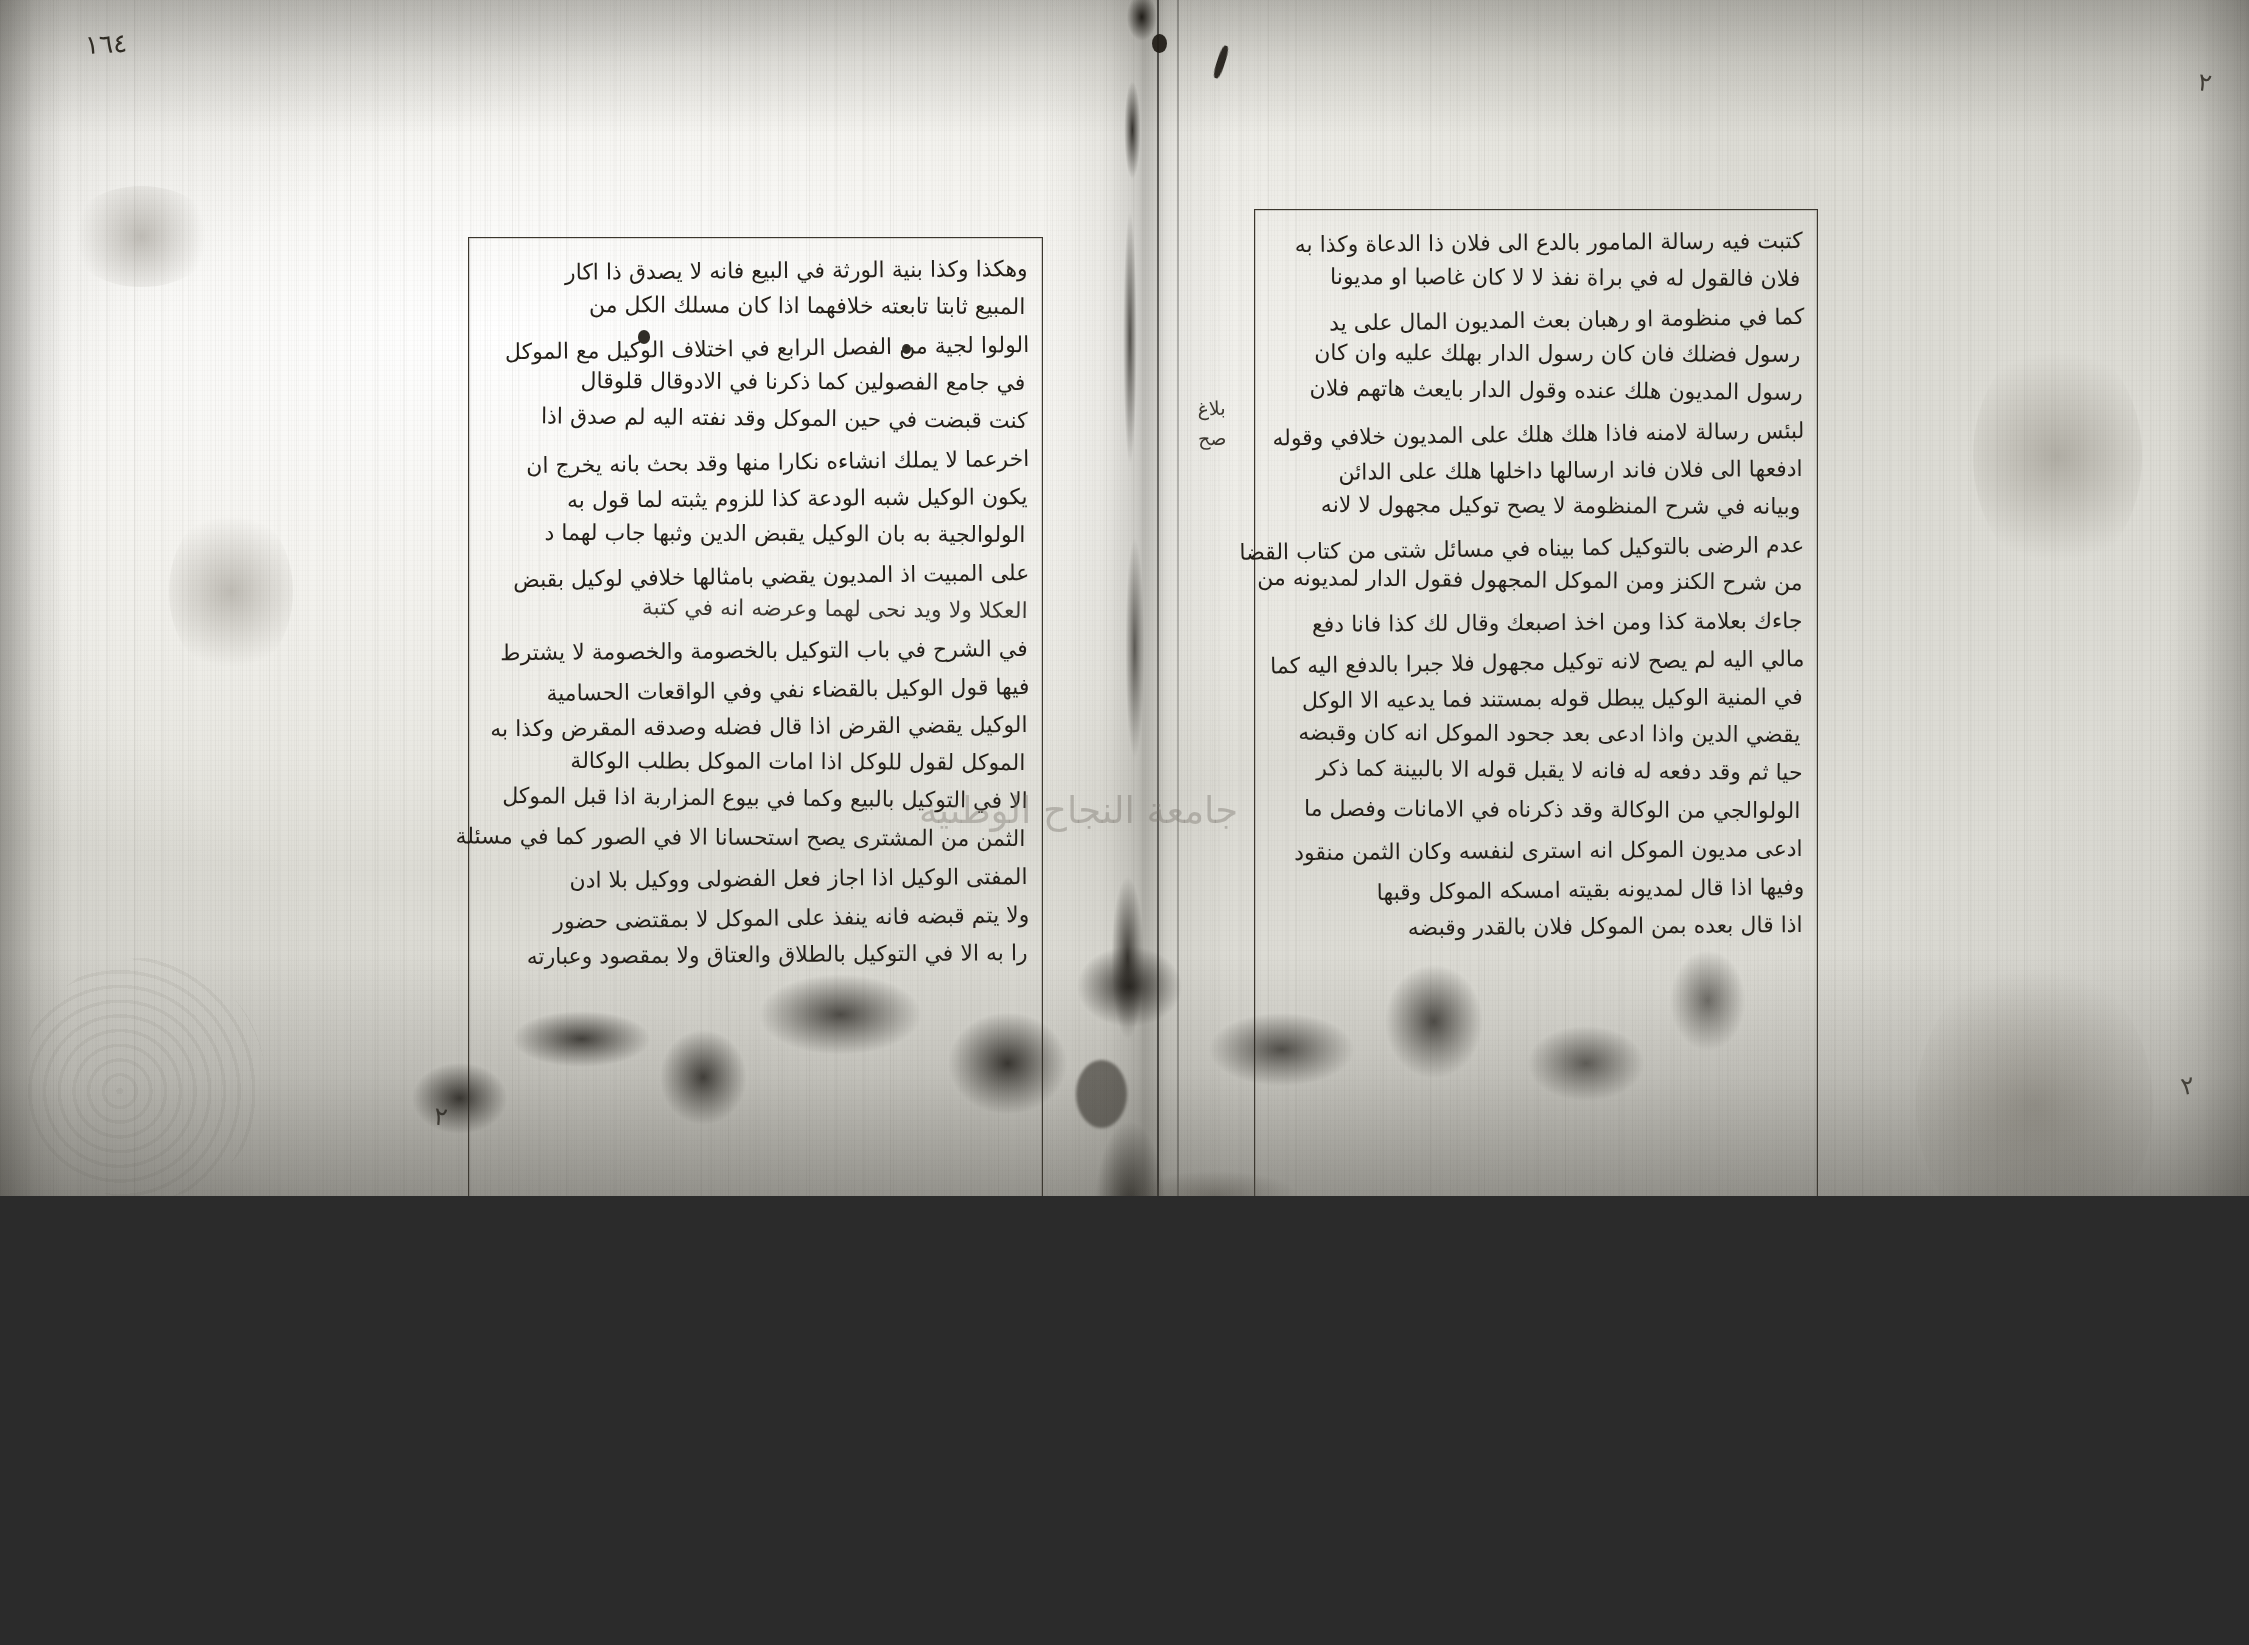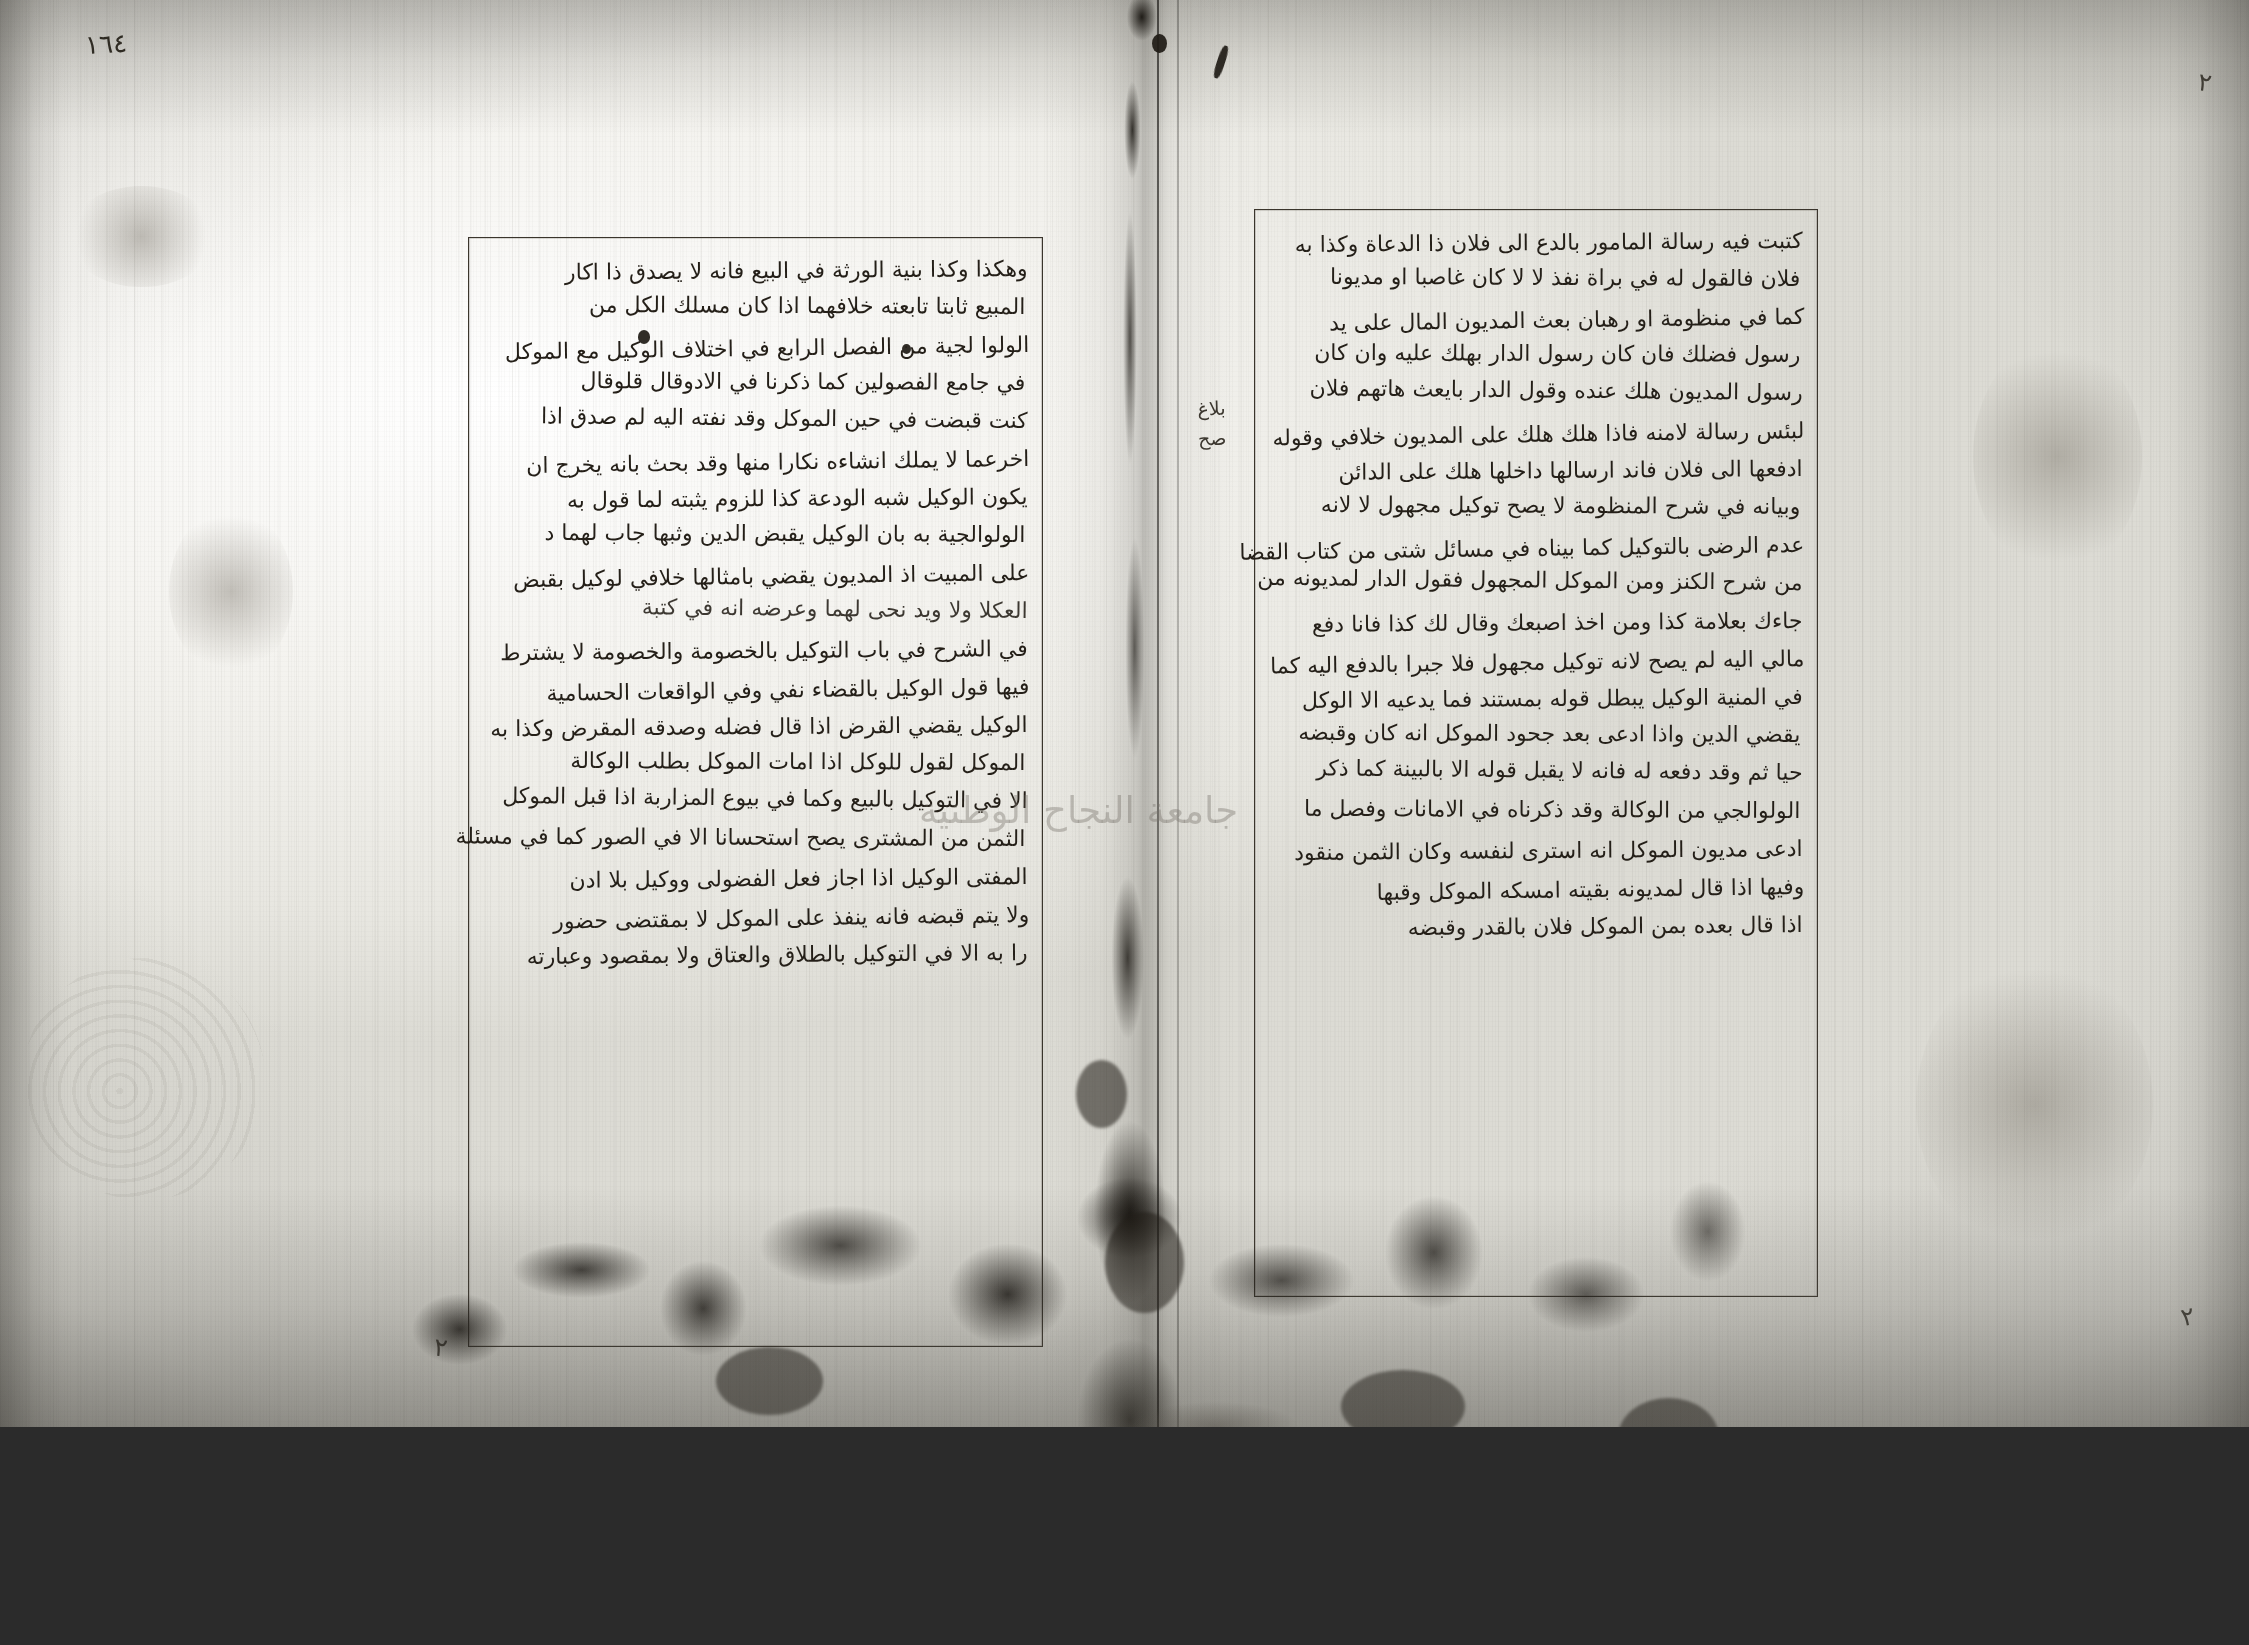--- a/index.html
+++ b/index.html
@@ -4,21 +4,21 @@
 <title>Manuscript Scan</title>
 <style>
   html, body {
     margin: 0;
     padding: 0;
     background: #2b2b2b;
   }
   #page {
     position: relative;
     width: 2250px;
-    height: 1427px;
+    height: 1196px;
     overflow: hidden;
     background: #5eead4;
     font-family: "DejaVu Sans", sans-serif;
   }
 
   
   .paper-base {
     position: absolute;
     inset: 0;
     background:

